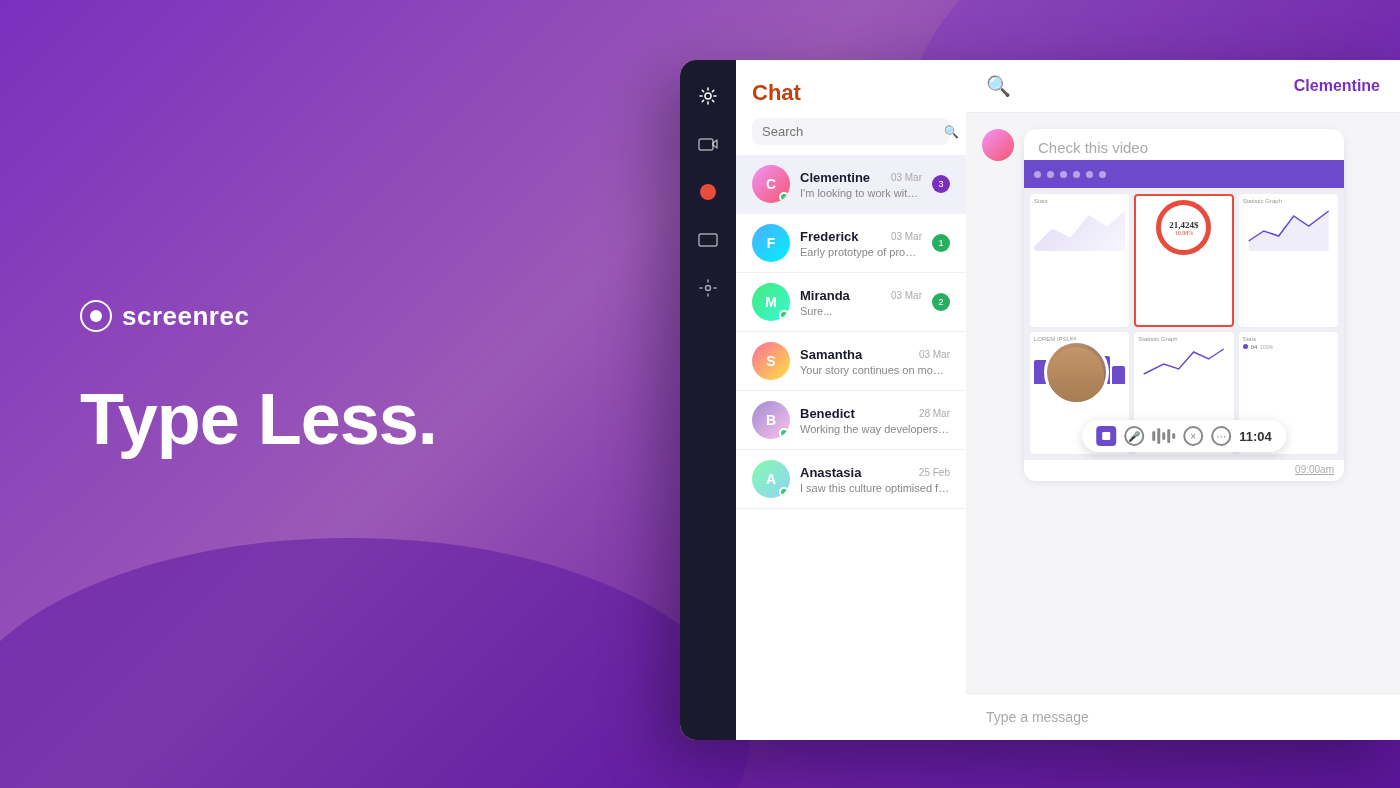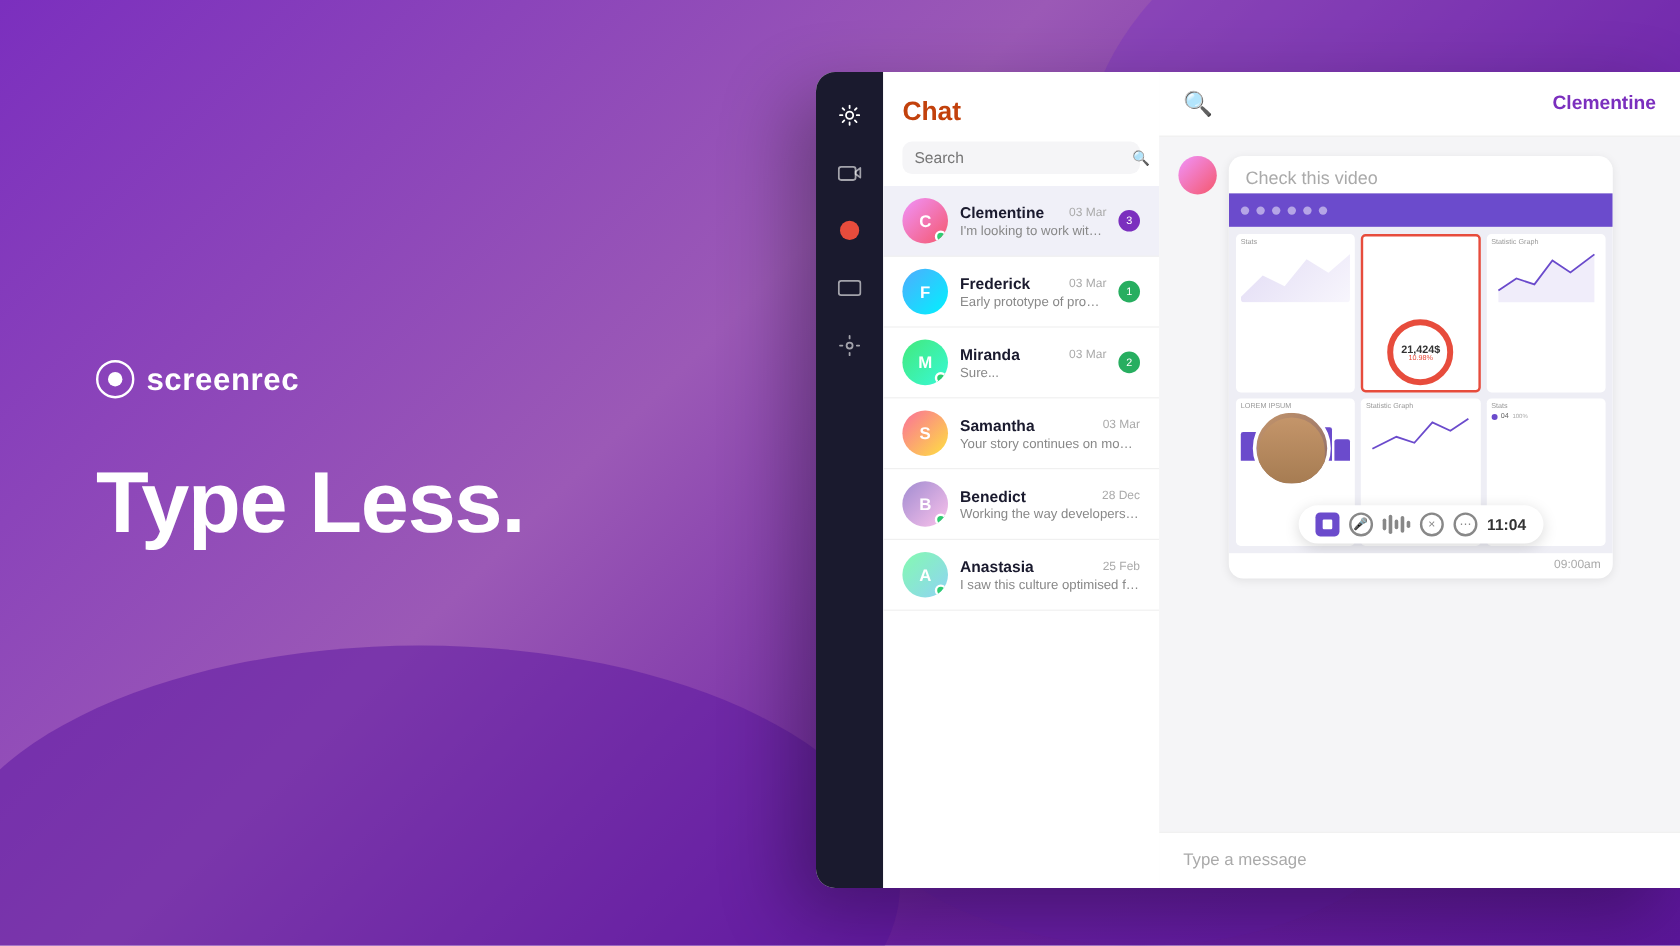--- a/index.html
+++ b/index.html
@@ -476,21 +476,21 @@
         </div>
 
         <div class="chat-item">
           <div class="avatar avatar-benedict">
             <div class="avatar-initials">B</div>
             <div class="online-dot"></div>
           </div>
           <div class="chat-info">
             <div class="chat-name-row">
               <span class="chat-name">Benedict</span>
-              <span class="chat-date">28 Dec</span>
+              <span class="chat-date">28 Mar</span>
             </div>
             <div class="chat-preview">Working the way developers work...</div>
           </div>
         </div>
 
         <div class="chat-item">
           <div class="avatar avatar-anastasia">
             <div class="avatar-initials">A</div>
             <div class="online-dot"></div>
           </div>
@@ -532,21 +532,21 @@
                 <div style="width:7px;height:7px;border-radius:50%;background:rgba(255,255,255,0.5);"></div>
               </div>
 
               <div style="display:grid; grid-template-columns:1fr 1fr 1fr; grid-template-rows:auto auto; gap:5px; padding:6px; height:calc(100% - 28px);">
 
                 <div style="background:white; border-radius:4px; padding:4px; font-size:7px; color:#666; overflow:hidden;">
                   <div style="font-size:6px; color:#999; margin-bottom:2px;">Stats</div>
                   <div style="height:45px; background:linear-gradient(135deg, rgba(107,75,204,0.2) 0%, rgba(107,75,204,0.05) 100%); border-radius:3px; clip-path:polygon(0 90%, 20% 50%, 40% 70%, 60% 20%, 80% 45%, 100% 10%, 100% 100%, 0 100%);"></div>
                 </div>
 
-                <div style="background:white; border-radius:4px; padding:4px; display:flex; align-items:flex-end; justify-content:center; border:2px solid #e74c3c; position:relative;">
+                <div style="background:white; border-radius:4px; padding:4px; display:flex; align-items:flex-start; justify-content:center; border:2px solid #e74c3c; position:relative;font-family:Liberation Serif, serif;">
                   <div style="width:55px;height:55px;border-radius:50%;border:5px solid #e74c3c;display:flex;flex-direction:column;align-items:center;justify-content:center;">
                     <div style="font-size:9px;font-weight:800;color:#333;">21,424$</div>
                     <div style="font-size:6px;color:#e74c3c;">10.98%</div>
                   </div>
                 </div>
 
                 <div style="background:white; border-radius:4px; padding:4px; font-size:7px; overflow:hidden;">
                   <div style="font-size:6px; color:#999; margin-bottom:2px;">Statistic Graph</div>
                   <svg width="100%" height="45" viewBox="0 0 80 45">
                     <polyline points="0,35 15,25 30,30 45,10 60,20 80,5" fill="none" stroke="#6B4BCC" stroke-width="1.5"></polyline>
@@ -599,21 +599,21 @@
                   <div style="width:3px;height:16px;background:#888;border-radius:2px;"></div>
                   <div style="width:3px;height:8px;background:#888;border-radius:2px;"></div>
                   <div style="width:3px;height:14px;background:#888;border-radius:2px;"></div>
                   <div style="width:3px;height:6px;background:#888;border-radius:2px;"></div>
                 </div>
                 <div style="width:20px;height:20px;border-radius:50%;border:2px solid #888;display:flex;align-items:center;justify-content:center;font-size:10px;color:#888;">×</div>
                 <div style="width:20px;height:20px;border-radius:50%;border:2px solid #888;display:flex;align-items:center;justify-content:center;font-size:10px;color:#888;">⋯</div>
                 <div style="font-size:13px;font-weight:600;color:#333;">11:04</div>
               </div>
             </div>
-            <div style="font-size:10px;color:#aaa;text-align:right;padding:4px 10px 6px;">09:00am</div>
+            <div style="font-size:10px;color:#aaa;text-align:right;padding:4px 10px 6px;text-decoration:underline;">09:00am</div>
           </div>
         </div>
 
       </div>
 
       <div class="type-bar">
         <span class="type-bar-text">Type a message</span>
       </div>
     </div>
   </div>

